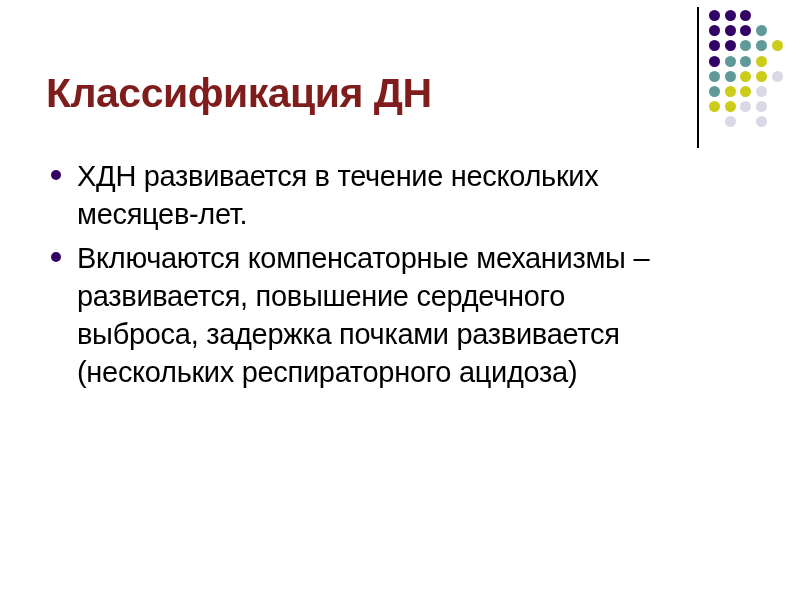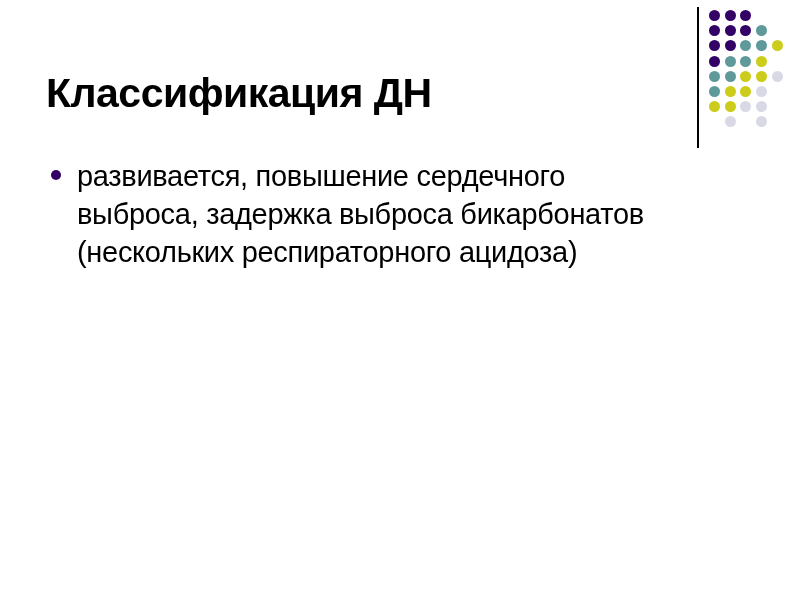--- a/index.html
+++ b/index.html
@@ -13,21 +13,21 @@
     overflow: hidden;
     font-family: "Liberation Sans", sans-serif;
   }
   .title {
     position: absolute;
     left: 46px; top: 73px;
     margin: 0;
     font-size: 41px;
     line-height: 41px;
     font-weight: bold;
-    color: #000000;
+    color: #7f1d1d;
     letter-spacing: -0.5px;
     white-space: nowrap;
   }
   .deco-vline {
     position: absolute;
     left: 697px; top: 7px;
     width: 2px; height: 141px;
     background: #000000;
   }
   .dots {
@@ -107,24 +107,32 @@
       <div class="dot" style="left: 0px; top: 91.2px; background: rgb(204, 204, 26);"></div>
       <div class="dot" style="left: 15.7px; top: 91.2px; background: rgb(204, 204, 26);"></div>
       <div class="dot" style="left: 31.4px; top: 91.2px; background: rgb(217, 217, 229);"></div>
       <div class="dot" style="left: 47.1px; top: 91.2px; background: rgb(217, 217, 229);"></div>
       <div class="dot" style="left: 15.7px; top: 106.4px; background: rgb(217, 217, 229);"></div>
       <div class="dot" style="left: 47.1px; top: 106.4px; background: rgb(217, 217, 229);"></div>
     </div>
 
   <div class="content">
 
+    <div class="bullet">
+      <span class="marker"></span>
+      <div class="lines">
+        <div class="line">ХДН развивается в течение нескольких</div>
+        <div class="line">месяцев-лет.</div>
+      </div>
+    </div>
 
     <div class="bullet">
       <span class="marker"></span>
       <div class="lines">
+        <div class="line">Включаются компенсаторные механизмы –</div>
         <div class="line">развивается, повышение сердечного</div>
-        <div class="line">выброса, задержка выброса бикарбонатов</div>
+        <div class="line">выброса, задержка почками развивается</div>
         <div class="line">(нескольких респираторного ацидоза)</div>
       </div>
     </div>
 
   </div>
 </div>
 
 </body></html>

